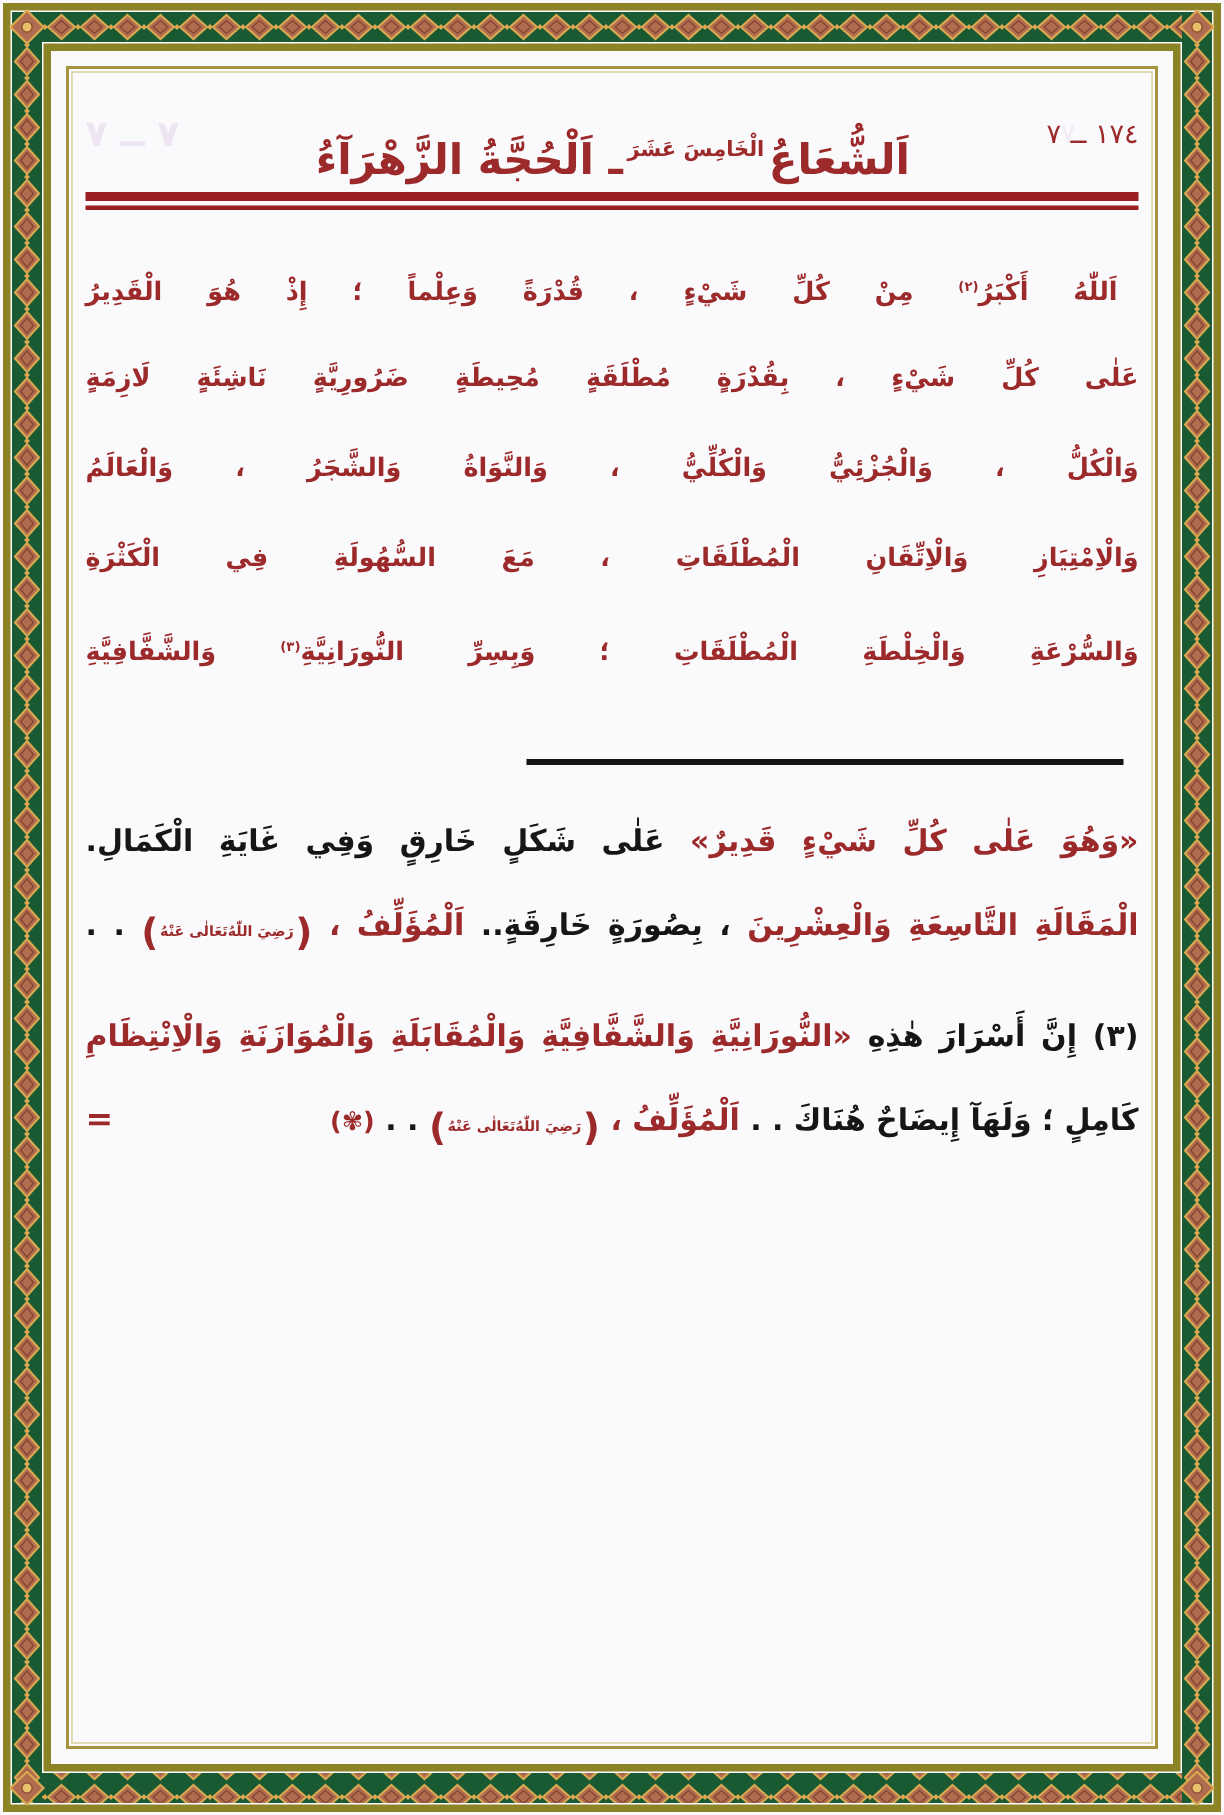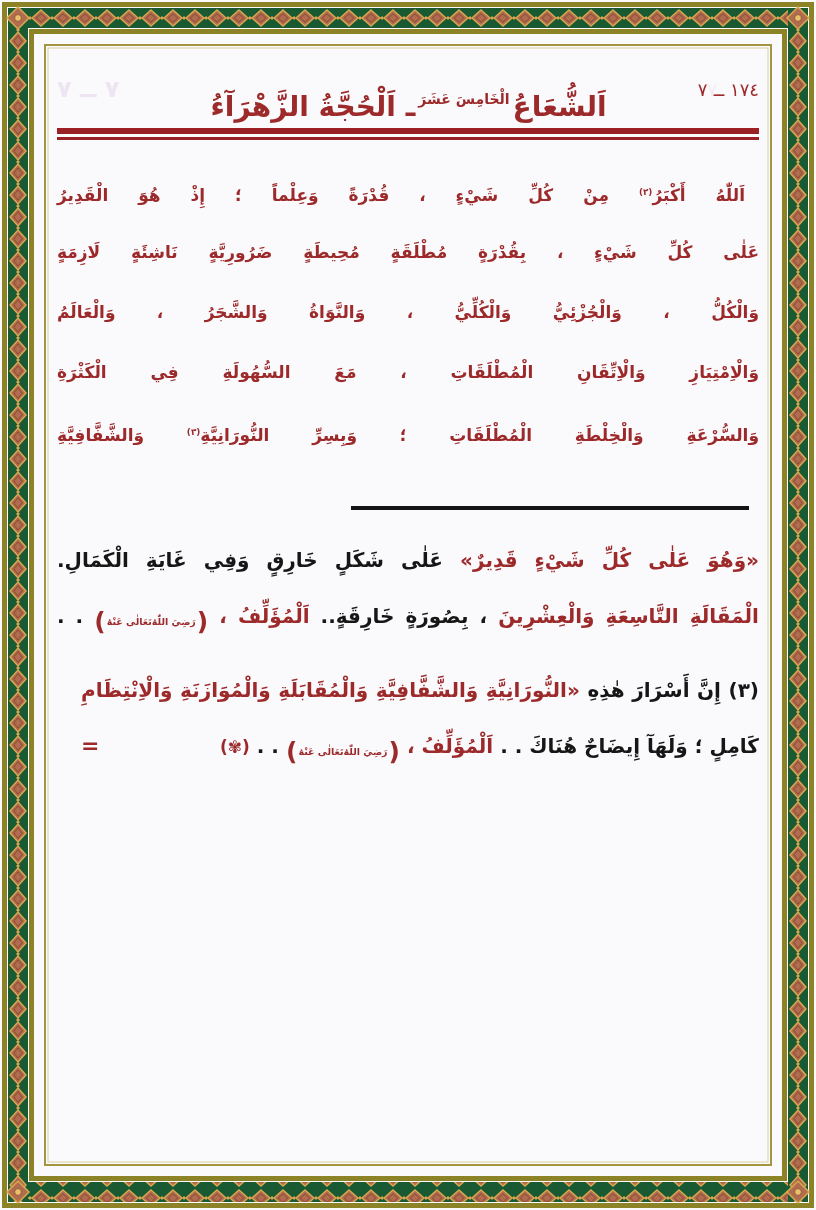--- a/index.html
+++ b/index.html
@@ -36,21 +36,21 @@
   .bline{height:60px;line-height:60px;font-size:17px;font-weight:bold;color:var(--red);white-space:nowrap0;}
   .jline{text-align:justify;text-align-last:justify;-moz-text-align-last:justify;}
   .indent{padding-right:14px;}
   .sup{font-size:0.52em;vertical-align:0.68em;}
 
   
   .sep{height:4px;background:#141414;width:398px;margin:44px 10px 0 auto;}
 
   
   .fnotes{margin-top:22px;}
-  .fnote + .fnote{margin-top:18px;margin-left:24px;}
+  .fnote + .fnote{margin-top:18px;}
   .fline{height:56px;line-height:56px;font-size:20px;font-weight:bold;}
   .fend{display:flex;justify-content:space-between;align-items:baseline;}
   .red{color:var(--red);}
   .blk{color:var(--blk);}
   .seal{display:inline-flex;align-items:center;vertical-align:-7px;}
   .seal .sp{font-size:25px;}
   .seal .stack{display:inline-flex;flex-direction:row;font-size:9.5px;line-height:10px;font-weight:bold;text-align:center;margin:0 1px;}
   .rosette{font-size:17px;}
   .marker{font-size:22px;font-weight:bold;}
 </style>

